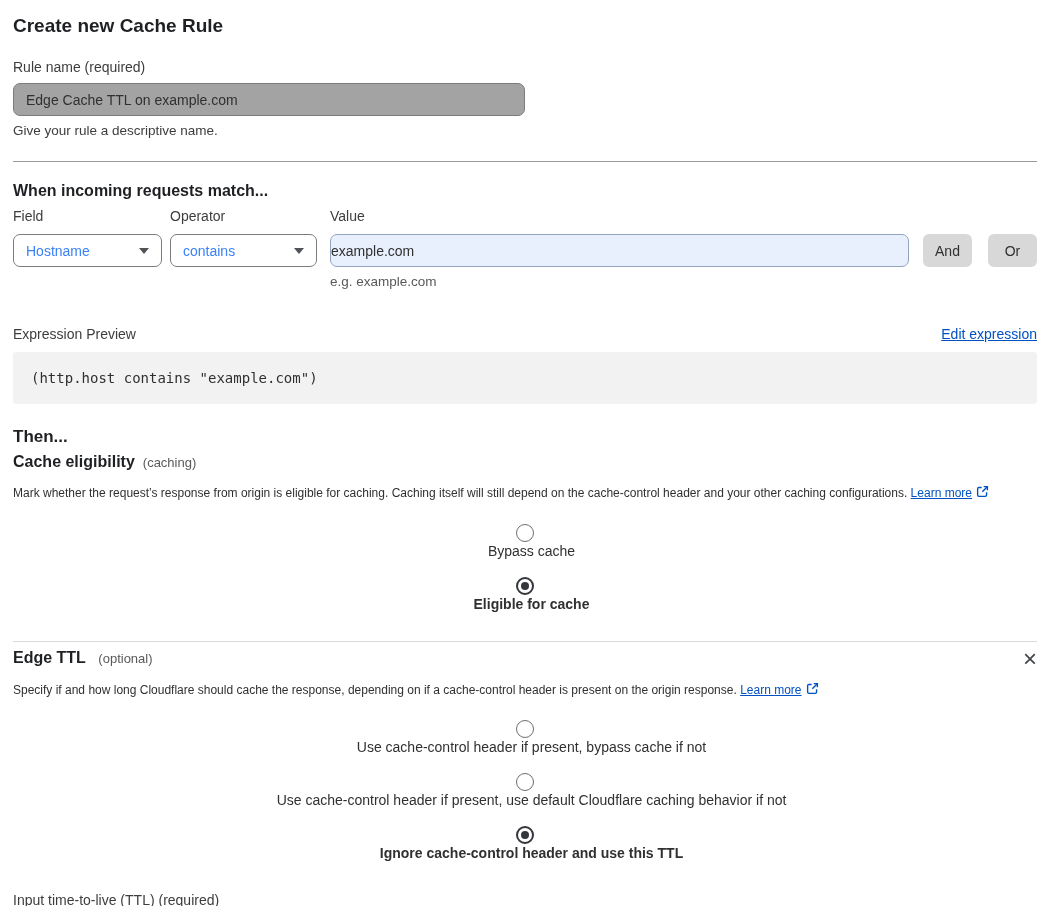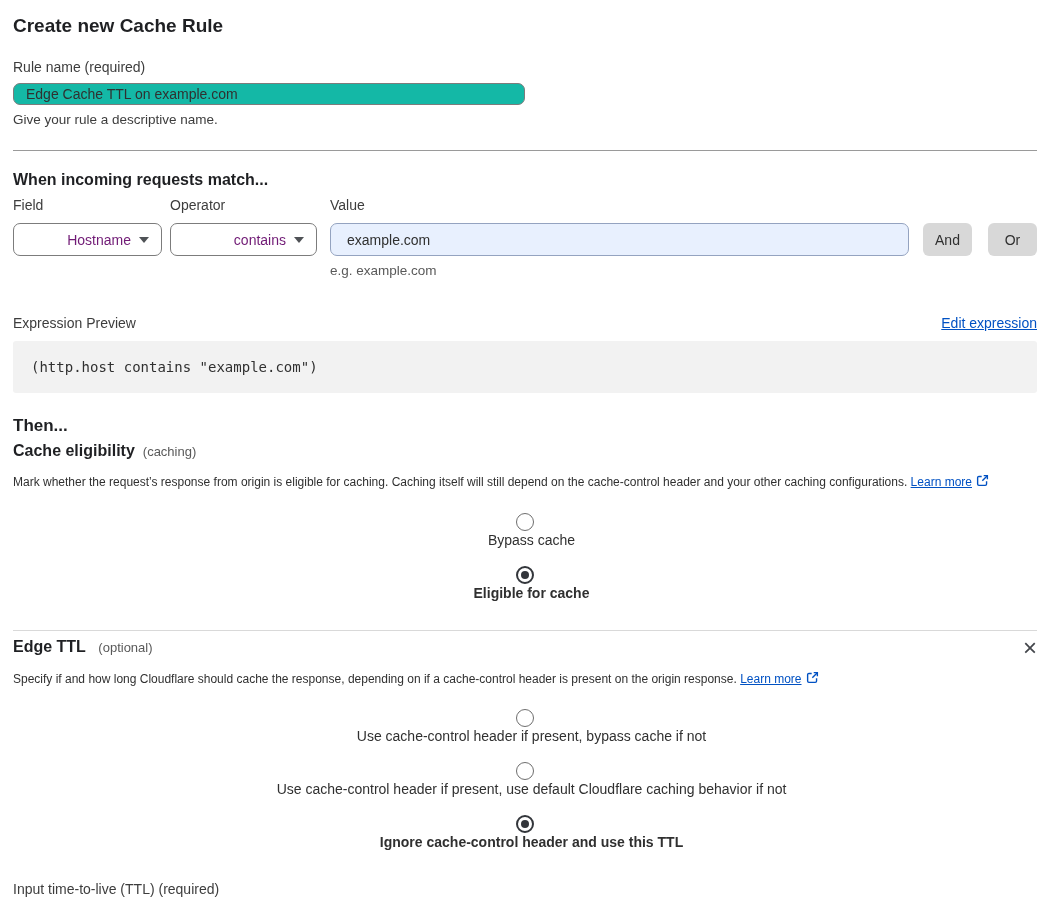--- a/index.html
+++ b/index.html
@@ -3,44 +3,44 @@
 <meta charset="utf-8">
 <style>
   * { box-sizing: border-box; }
   html, body { margin: 0; padding: 0; background: #fff; }
   body { font-family: "Liberation Sans", "DejaVu Sans", sans-serif; color: #303030; }
   .page { width: 1058px; min-height: 906px; padding: 14px 21px 12px 13px; }
 
   h1.page-title { font-size: 19px; font-weight: 700; color: #1f2023; margin: 0; line-height: 23px; }
 
   .field-label { display: block; font-size: 14px; color: #3d3d3d; margin-top: 22px; line-height: 17px; }
-  .text-input { display: block; margin-top: 7px; width: 512px; height: 22px; border: 1px solid #7c7c7c;
-                border-radius: 7px; padding: 0 12px; font-size: 14px; color: #303030; background: #14b8a6;
+  .text-input { display: block; margin-top: 7px; width: 512px; height: 33px; border: 1px solid #7c7c7c;
+                border-radius: 7px; padding: 0 12px; font-size: 14px; color: #303030; background: #a3a3a3;
                 font-family: inherit; outline: none; }
   .helper { font-size: 13.5px; color: #3d3d3d; margin-top: 7px; line-height: 16px; }
   .helper.grey { color: #595959; }
 
   hr.divider { border: none; margin: 22px 0 0 0; }
   hr.strong { border-top: 1px solid #9a9a9a; }
   hr.light  { border-top: 1px solid #d9d9d9; margin-top: 28px; }
 
   h2.section-heading { font-size: 16px; font-weight: 700; color: #1f2023; margin: 19px 0 0 0; line-height: 19px; }
   h2.then-heading { font-size: 17px; margin-top: 23px; }
 
   .match-row { display: flex; align-items: flex-start; margin-top: 8px; }
   .mcol-label { display: block; font-size: 14px; color: #3d3d3d; line-height: 17px; margin-bottom: 9px; }
   .select { height: 33px; border: 1px solid #7c7c7c; border-radius: 7px; background: #fff; display: flex;
-            align-items: center; justify-content: flex-end; padding: 0 12px; font-size: 14px; color: #701a75; cursor: pointer; }
+            align-items: center; justify-content: space-between; padding: 0 12px; font-size: 14px; color: #3b82f6; cursor: pointer; }
   .caret { width: 0; height: 0; border-left: 5px solid transparent; border-right: 5px solid transparent;
            border-top: 6px solid #4f5256; margin-left: 8px; }
   .col-field { width: 149px; }
   .col-operator { width: 147px; margin-left: 8px; }
   .col-value { flex: 1; margin-left: 13px; }
   .value-input { display: block; width: 100%; height: 33px; border: 1px solid #94a3c0; border-radius: 7px;
-                 background: #e8f0fe; padding: 0 16px; font-size: 14px; color: #303030; font-family: inherit; outline: none; }
+                 background: #e8f0fe; padding: 0 0; font-size: 14px; color: #303030; font-family: inherit; outline: none; }
   .connector-btns { display: flex; padding-top: 26px; }
   .grey-btn { width: 49px; height: 33px; border: none; border-radius: 6px; background: #d8d8d8; color: #303030;
               font-size: 14px; font-family: inherit; cursor: pointer; margin-left: 14px; }
   .grey-btn + .grey-btn { margin-left: 16px; }
 
   .expr-head { display: flex; justify-content: space-between; align-items: baseline; margin-top: 36px; }
   .expr-label { font-size: 14px; color: #3d3d3d; }
   a.link { color: #0051c3; text-decoration: underline; font-size: 14px; cursor: pointer; }
   .code-box { margin-top: 10px; height: 52px; background: #f2f2f2; border-radius: 3px; display: flex;
               align-items: center; padding: 0 18px; }

